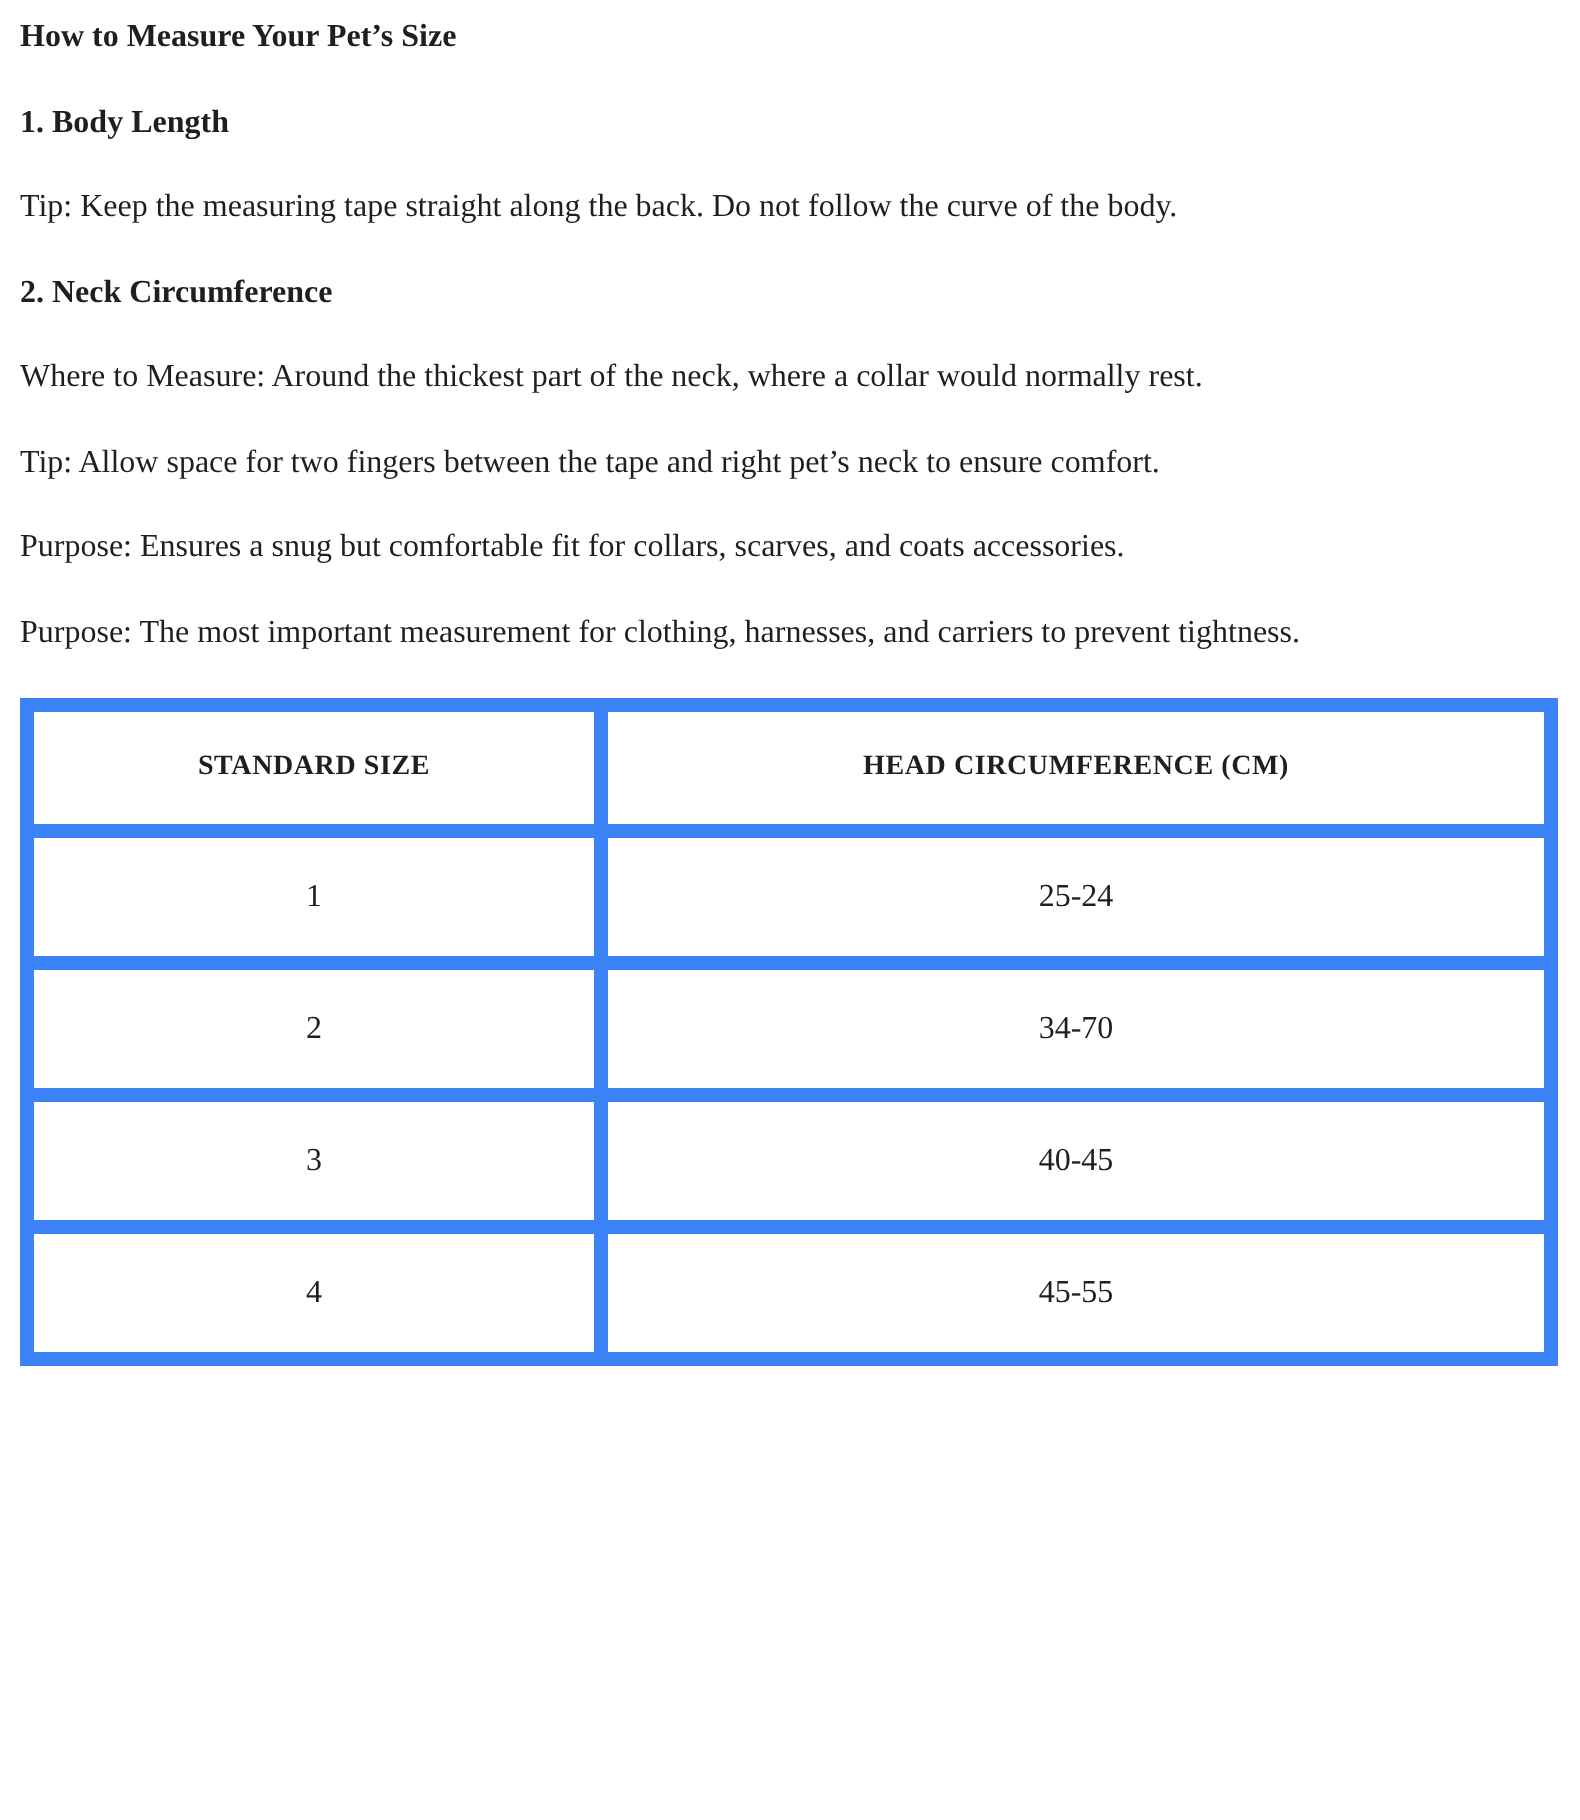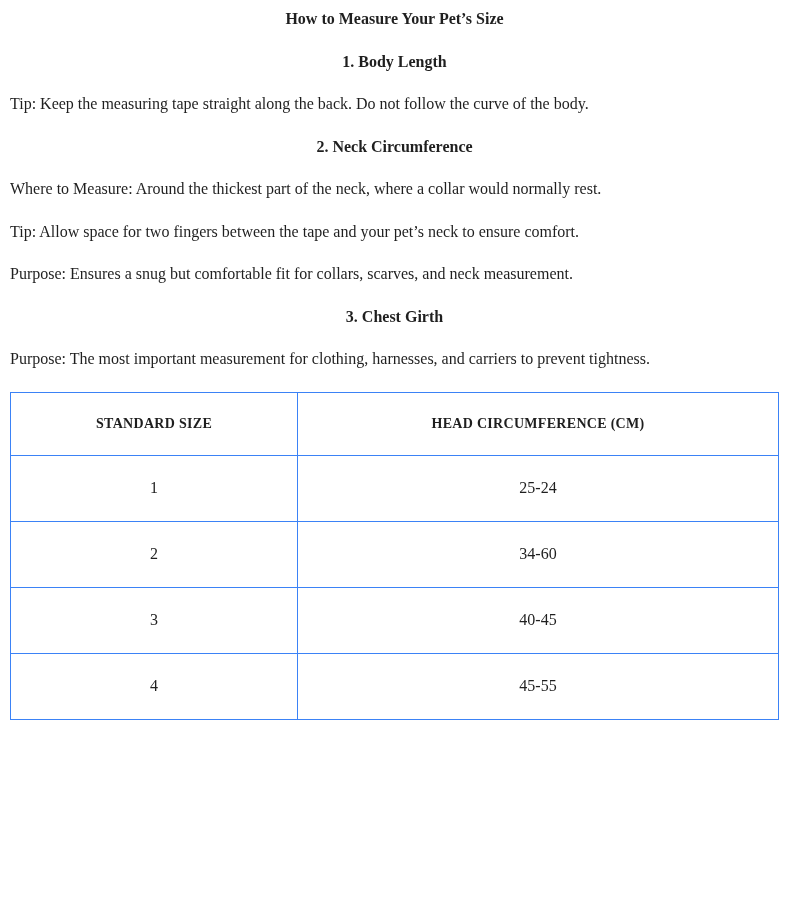--- a/index.html
+++ b/index.html
@@ -14,30 +14,30 @@
   }
   .page {
     padding: 9px 11px 0 10px;
   }
   .line {
     margin: 0 0 23.5px 0;
     font-size: 16px;
     line-height: 19px;
     font-weight: normal;
   }
-  .bold { font-weight: bold; text-align: center; }
+  .bold { font-weight: bold; }
   table.size-table {
     border-collapse: collapse;
     width: 100%;
     table-layout: fixed;
   }
   table.size-table col.c1 { width: 287px; }
   table.size-table th,
   table.size-table td {
-    border: 1px solid #3b82f6;
+    border: 7px solid #3b82f6;
     text-align: center;
     vertical-align: middle;
     padding: 0;
   }
   table.size-table th {
     height: 63px;
     font-size: 14px;
     font-weight: bold;
     letter-spacing: 0.3px;
   }
@@ -52,45 +52,44 @@
 
 <div class="page">
 
   <p class="line bold">How to Measure Your Pet’s Size</p>
 
   <p class="line bold">1. Body Length</p>
   <p class="line">Tip: Keep the measuring tape straight along the back. Do not follow the curve of the body.</p>
 
   <p class="line bold">2. Neck Circumference</p>
   <p class="line">Where to Measure: Around the thickest part of the neck, where a collar would normally rest.</p>
-  <p class="line">Tip: Allow space for two fingers between the tape and your pet’s neck to ensure comfort.</p>
-  <p class="line">Purpose: Ensures a snug but comfortable fit for collars, scarves, and neck measurement.</p>
+  <p class="line">Tip: Allow space for two fingers between the tape and right pet’s neck to ensure comfort.</p>
+  <p class="line">Purpose: Ensures a snug but comfortable fit for collars, scarves, and coats accessories.</p>
 
-  <p class="line bold">3. Chest Girth</p>
   <p class="line">Purpose: The most important measurement for clothing, harnesses, and carriers to prevent tightness.</p>
 
   <table class="size-table">
     <colgroup>
         <col class="c1">
         <col>
       </colgroup>
     <thead>
       <tr>
         <th>STANDARD SIZE</th>
         <th>HEAD CIRCUMFERENCE (CM)</th>
       </tr>
     </thead>
     <tbody>
       <tr>
         <td>1</td>
         <td>25-24</td>
       </tr>
       <tr>
         <td>2</td>
-        <td>34-60</td>
+        <td>34-70</td>
       </tr>
       <tr>
         <td>3</td>
         <td>40-45</td>
       </tr>
       <tr>
         <td>4</td>
         <td>45-55</td>
       </tr>
     </tbody>

